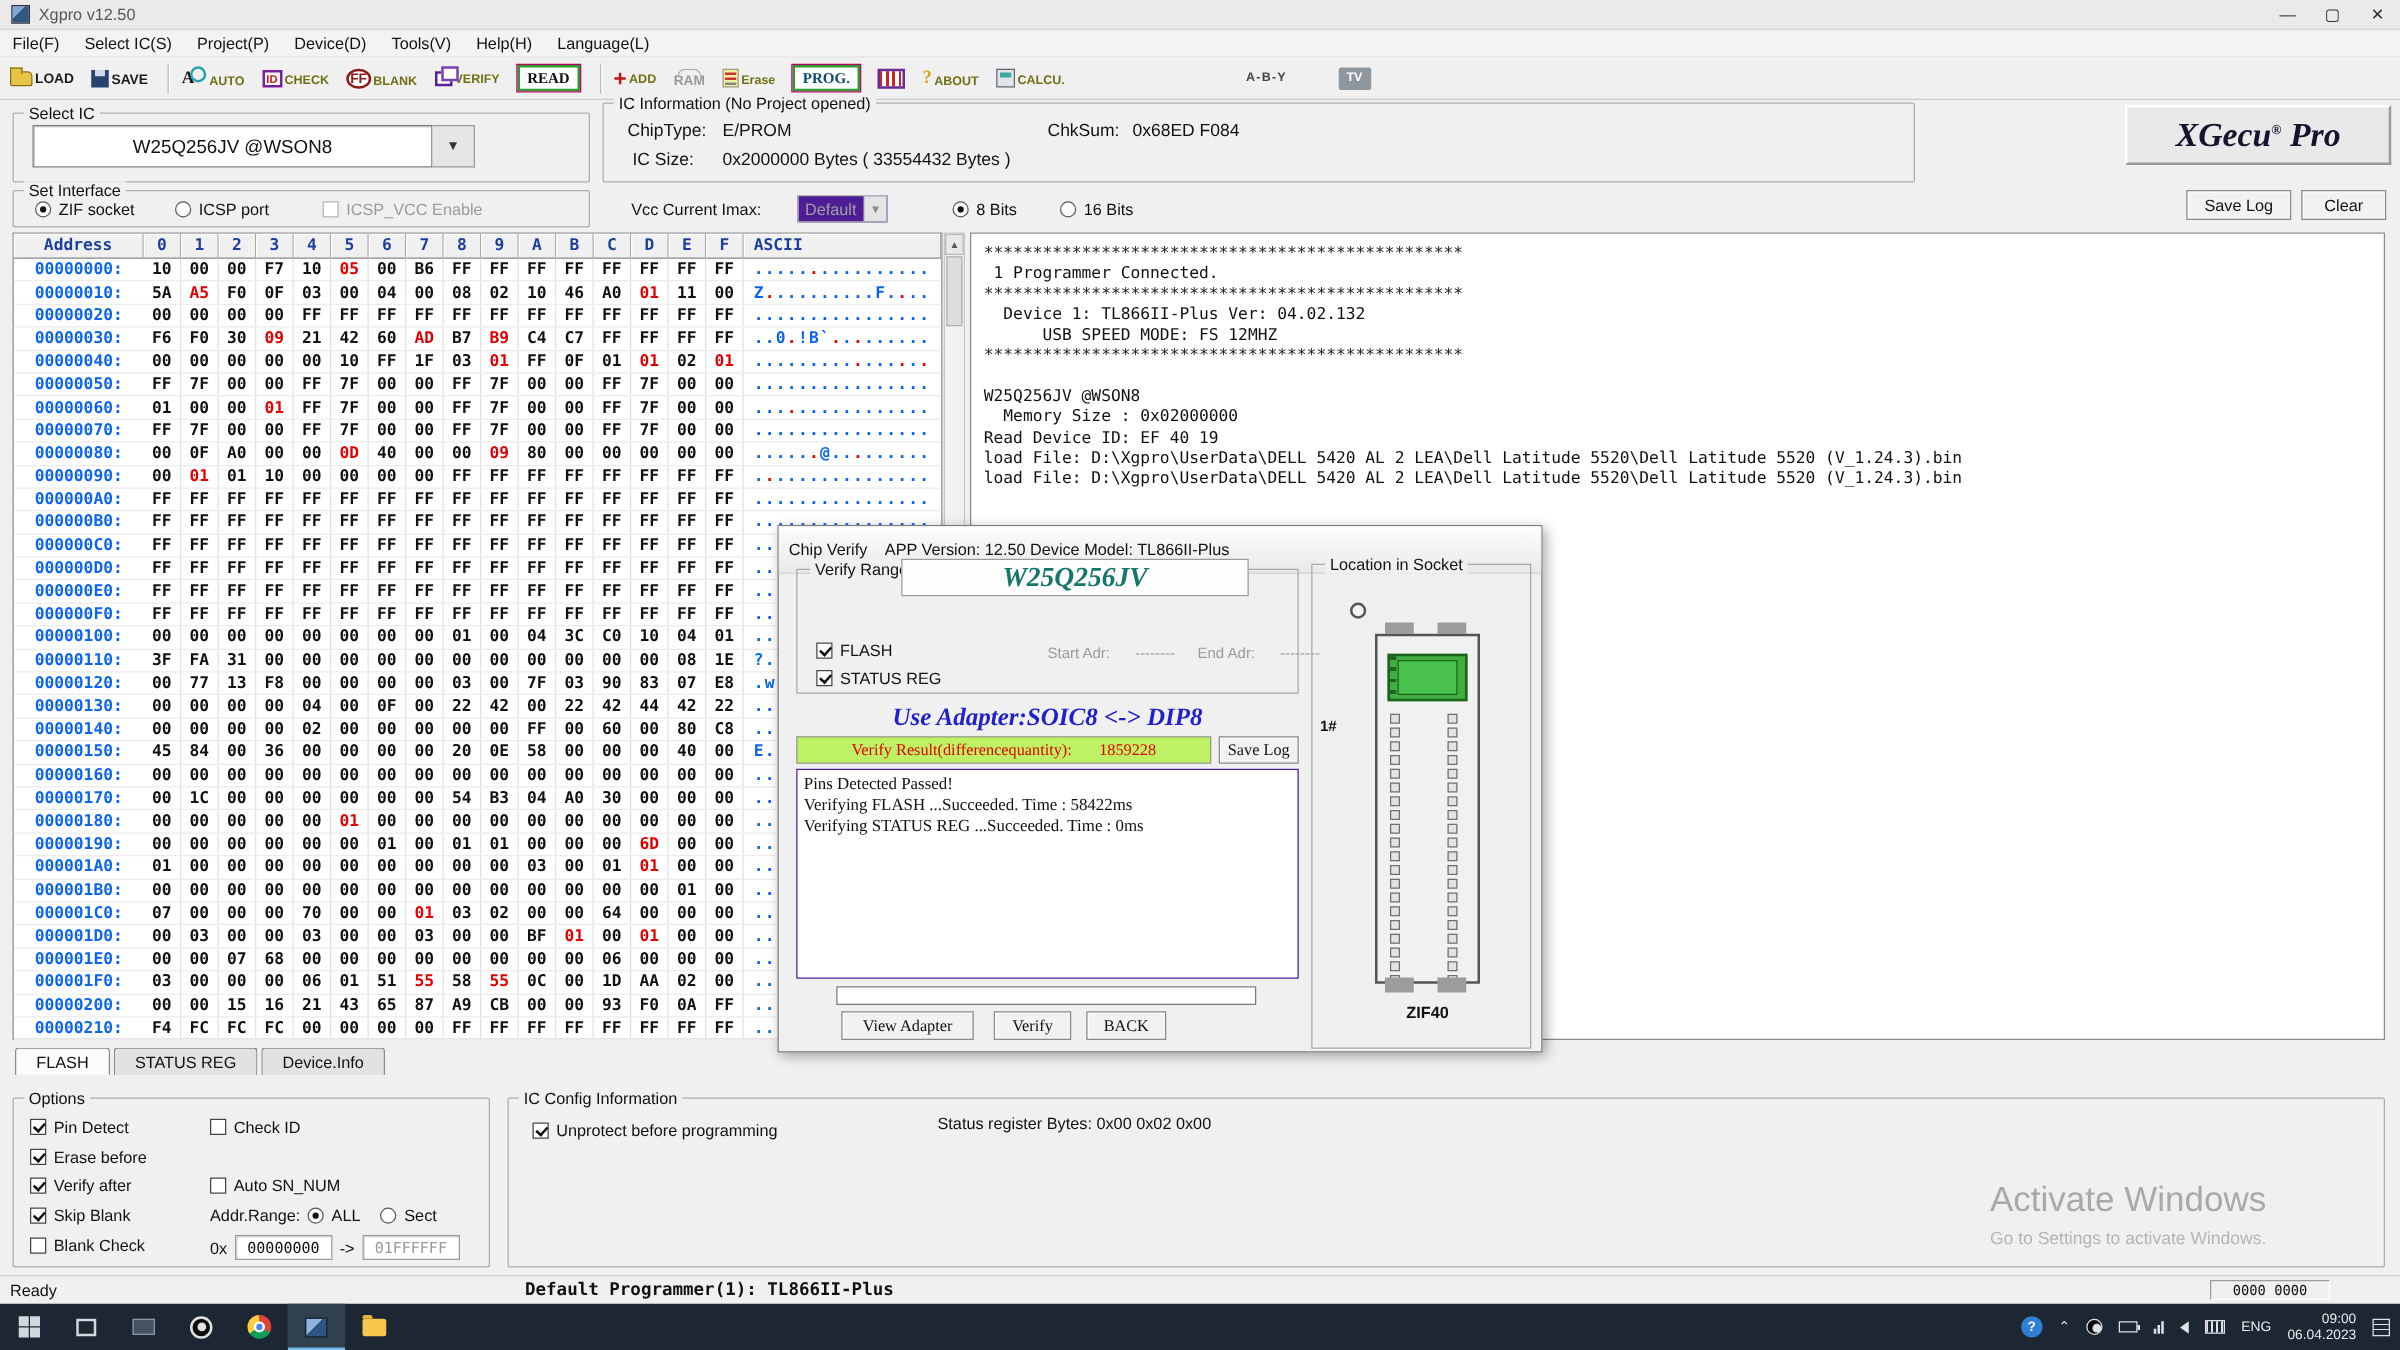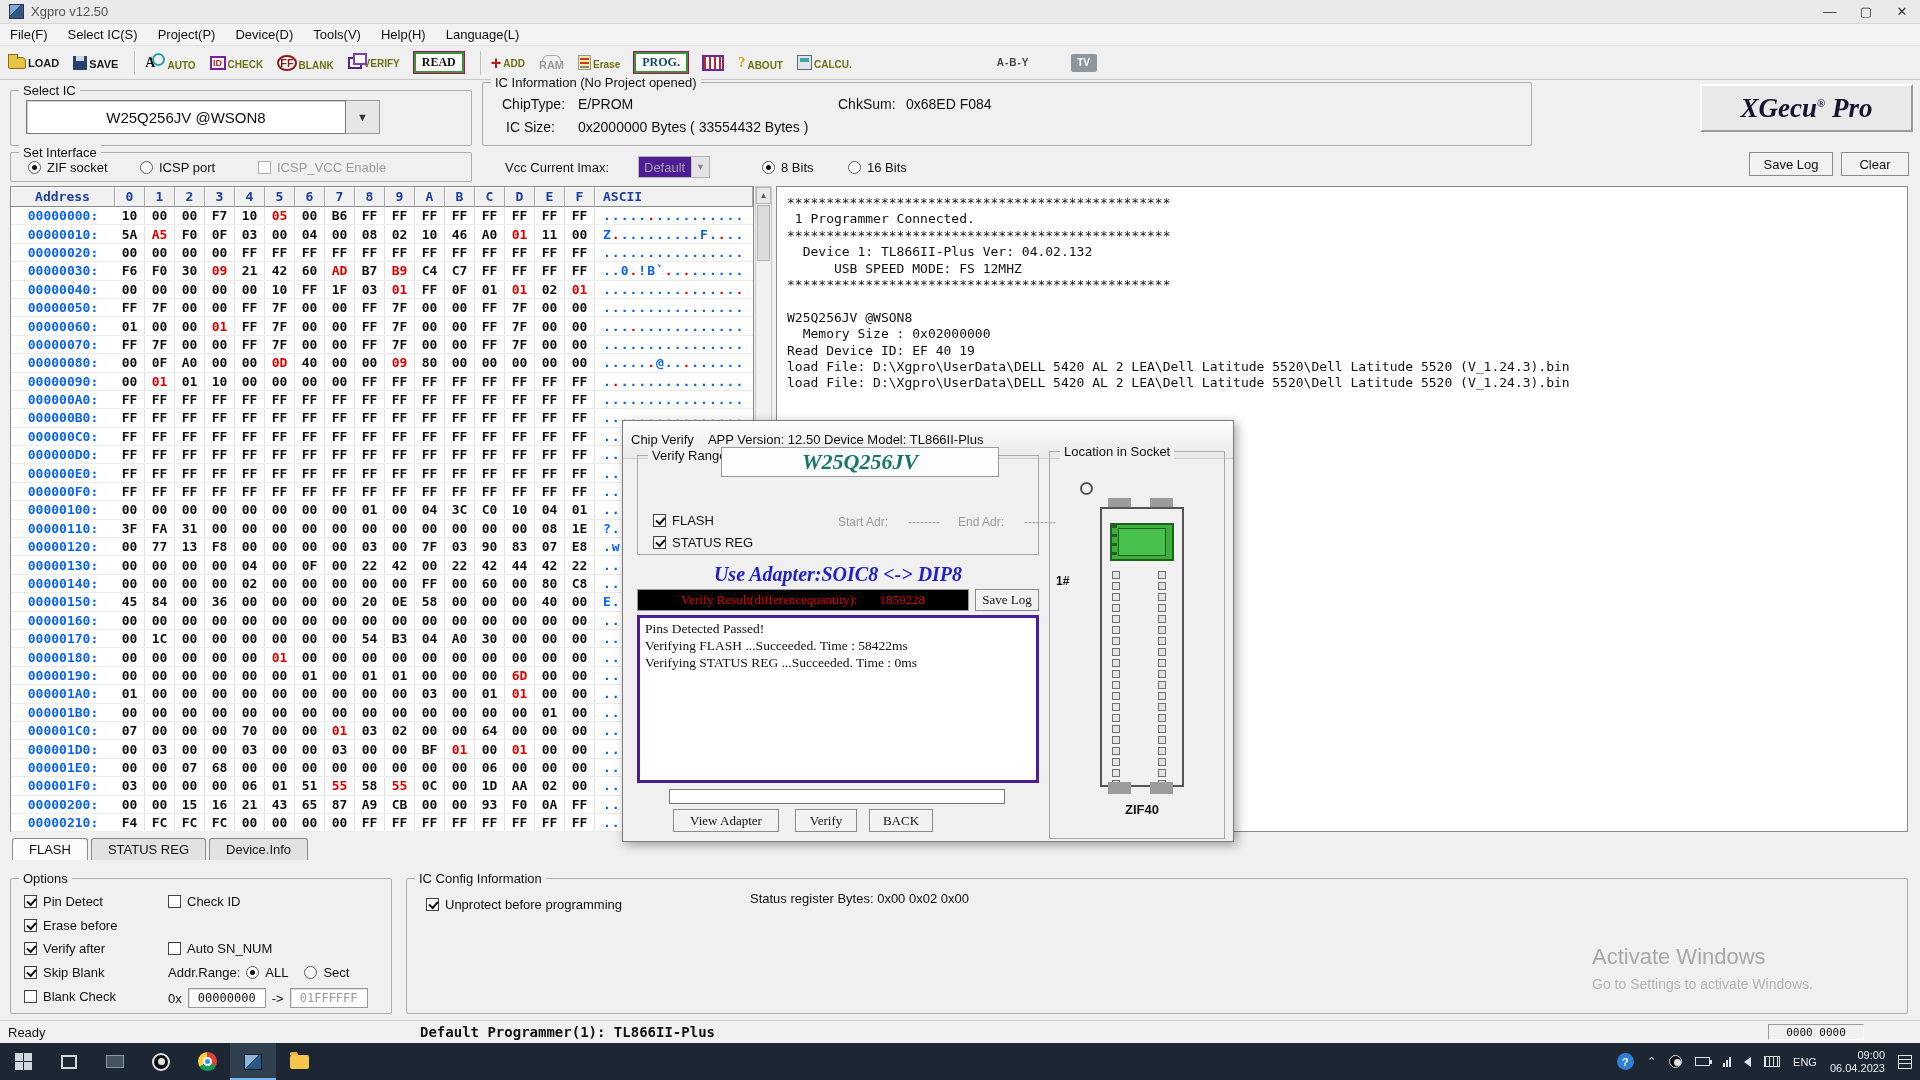--- a/index.html
+++ b/index.html
@@ -126,21 +126,21 @@
       display:flex;align-items:center;font-size:13px;border-radius:3px 3px 0 0;}
   .tab.active{background:#fbfbfb;}
 
   
   .opt-row{position:absolute;display:flex;align-items:center;gap:6px;font-size:13px;white-space:nowrap;}
   .txtbox{height:20px;background:#fff;border:1px solid #9a9a9a;box-shadow:inset 1px 1px 0 #ddd;
       display:flex;align-items:center;justify-content:center;font-size:12px;font-family:"DejaVu Sans Mono",monospace;}
 
   
   .watermark{position:absolute;left:1592px;top:944px;color:#a9a9a9;}
-  .watermark .l1{font-size:22px;}
+  .watermark .l1{font-size:28px;}
   .watermark .l2{font-size:14px;margin-top:6px;color:#b4b4b4;}
 
   
   .statusbar{position:absolute;left:0;top:1020px;right:0;height:23px;background:#f0f0f0;
       border-top:1px solid #d0d0d0;font-size:13px;display:flex;align-items:center;}
   .sb-ready{margin-left:8px;}
   .sb-prog{position:absolute;left:420px;font-family:"DejaVu Sans Mono",monospace;font-weight:bold;font-size:14px;}
   .sb-counter{position:absolute;left:1768px;top:3px;width:96px;height:16px;border:1px solid;
       border-color:#9a9a9a #fff #fff #9a9a9a;display:flex;align-items:center;justify-content:center;
       font-size:11px;font-family:"DejaVu Sans Mono",monospace;}
@@ -150,24 +150,24 @@
       border:1px solid #7a7a7a;box-shadow:3px 3px 10px rgba(0,0,0,.35);}
   .dlg-title{height:38px;background:linear-gradient(#fdfdfd,#e9e9e9);border-bottom:1px solid #cfcfcf;
       display:flex;align-items:center;padding-left:8px;font-size:13px;gap:14px;text-align:right;}
   .dlg-group{position:absolute;border:1px solid #a8a8a8;}
   .dlg-group>.gtitle{position:absolute;top:-8px;left:10px;background:#f0f0f0;padding:0 4px;font-size:13px;}
   .chip-head{position:absolute;left:98px;top:26px;width:278px;height:30px;background:#fdfdfd;
       border:1px solid #9a9a9a;display:flex;align-items:center;justify-content:center;
       font-family:"Liberation Serif",serif;font-style:italic;font-weight:bold;font-size:22px;color:#17766b;z-index:3;}
   .adapter-line{position:absolute;left:14px;top:142px;width:402px;text-align:center;
       font-family:"Liberation Serif",serif;font-style:italic;font-weight:bold;font-size:20px;color:#2121cc;}
-  .result-bar{position:absolute;left:14px;top:168px;width:332px;height:22px;background:#000000;border:1px solid #9a9a9a;
+  .result-bar{position:absolute;left:14px;top:168px;width:332px;height:22px;background:#bef264;border:1px solid #9a9a9a;
       display:flex;align-items:center;justify-content:center;gap:22px;
       font-family:"Liberation Serif",serif;font-size:13px;color:#e00000;}
-  .dlg-log{position:absolute;left:14px;top:194px;width:402px;height:168px;background:#fff;border:3px solid #4c1d95;
+  .dlg-log{position:absolute;left:14px;top:194px;width:402px;height:168px;background:#fff;border:1px solid #4c1d95;
       padding:2px 5px;font-family:"Liberation Serif",serif;font-size:13.5px;line-height:17px;color:#111;}
   .progress{position:absolute;left:46px;top:368px;width:336px;height:15px;border:1px solid #7a7a7a;background:#fff;}
   .dlg-btn{position:absolute;height:23px;font-family:"Liberation Serif",serif;font-size:13px;}
   
   .socket-group{left:426px;top:30px;width:176px;height:388px;}
   .pin1-label{position:absolute;left:6px;top:122px;font-size:12px;font-weight:bold;}
   .lever{position:absolute;left:30px;top:30px;width:13px;height:13px;border:2px solid #555;border-radius:50%;background:#f4f4f4;}
   .sock-tab{position:absolute;width:23px;height:12px;background:#9c9c9c;}
   .sock-body{position:absolute;left:50px;top:55px;width:84px;height:280px;border:2px solid #555;background:#f1f1f1;}
   .chip{position:absolute;left:8px;top:14px;width:64px;height:38px;background:#3fae3f;border:2px solid #1c641c;

